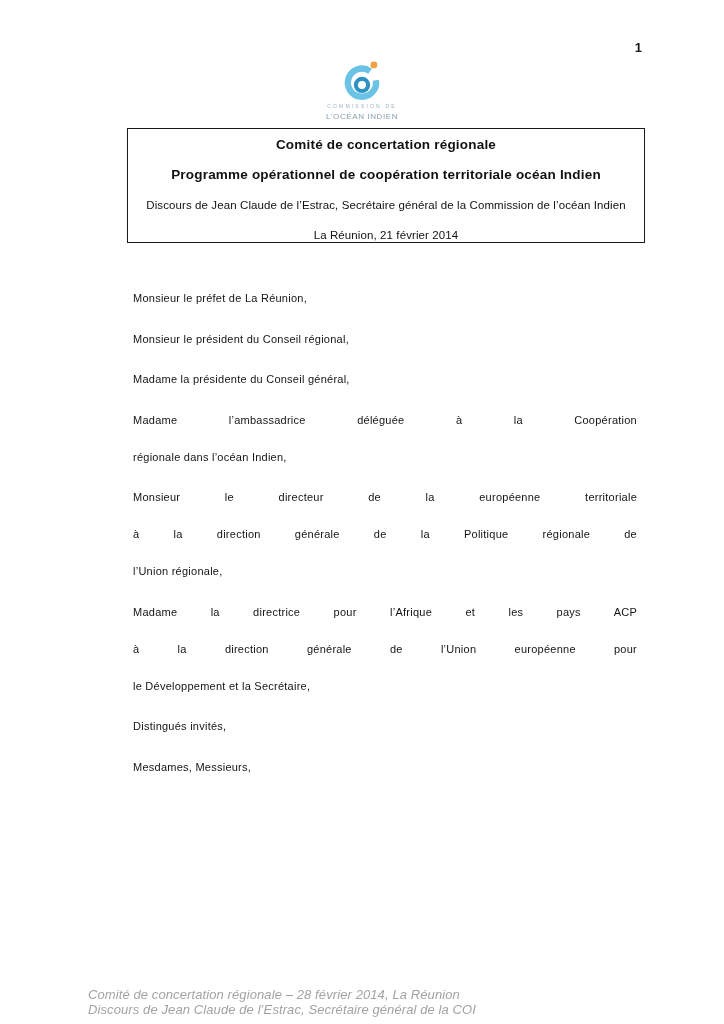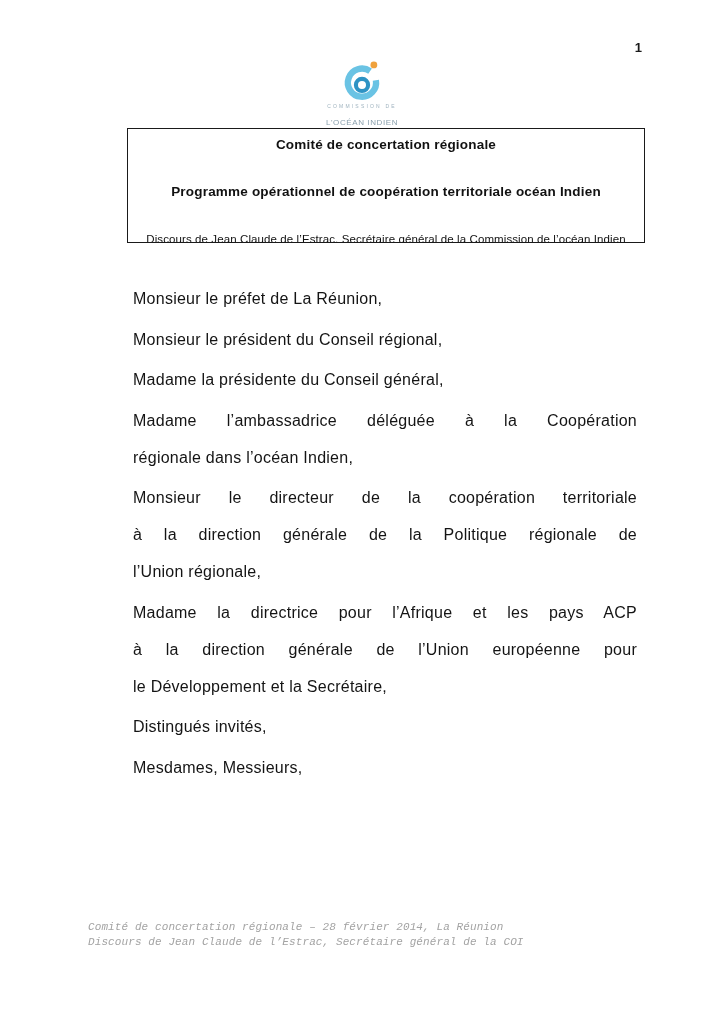--- a/index.html
+++ b/index.html
@@ -23,55 +23,54 @@
   .logo-block {
     position:absolute; top:56px; left:0; width:100%;
     text-align:center; line-height:1;
   }
   .logo-block svg { display:block; margin:0 auto; }
   .logo-caption-top {
     margin-top:2px;
     font-size:5px; letter-spacing:2.2px; color:#9fb3bf;
   }
   .logo-caption-bottom {
-    margin-top:10px;
+    margin-top:4px;
     font-size:8px; letter-spacing:0.6px; color:#8aa0ad;
   }
 
   
   .header-box {
     position:absolute; top:128px; left:127px;
     width:518px; height:115px;
     border:1.5px solid #1a1a1a;
     box-sizing:border-box;
     text-align:center;
     padding-top:3px;
     overflow:hidden;
   }
   .hb-line { line-height:26px; white-space:nowrap; }
-  .hb-line + .hb-line { margin-top:21px; }
+  .hb-line + .hb-line { margin-top:4px; }
   .hb-bold  { font-size:13.5px; font-weight:700; letter-spacing:0.2px; }
   .hb-small { font-size:11.5px; letter-spacing:0.1px; }
 
   
   .body-text {
     position:absolute; top:280px; left:133px; width:504px;
-    font-size:16px; letter-spacing:0.25px; color:#141414;
+    font-size:11px; letter-spacing:0.25px; color:#141414;
   }
   .para { margin:0 0 3.5px 0; }
   .line { line-height:37px; }
   .jl   { text-align:justify; text-align-last:justify; -moz-text-align-last:justify; }
 
   
   .footer {
-    position:absolute; left:88px; top:920px;
-    font-size:11px; font-style:italic;
+    position:absolute; left:88px; top:988px;
+    font-size:13px; font-style:italic;
     color:#a3a3a3; line-height:14.5px;
     letter-spacing:0.1px;
-    font-family:Liberation Mono, monospace;
   }
 </style>
 </head>
 <body>
 
 <div class="page">
 
   <div class="page-number">1</div>
 
   <div class="logo-block">
@@ -102,21 +101,21 @@
         <div class="line">Monsieur le président du Conseil régional,</div>
       </div>
       <div class="para">
         <div class="line">Madame la présidente du Conseil général,</div>
       </div>
       <div class="para">
         <div class="line jl">Madame l’ambassadrice déléguée à la Coopération</div>
         <div class="line">régionale dans l’océan Indien,</div>
       </div>
       <div class="para">
-        <div class="line jl">Monsieur le directeur de la coopération territoriale</div>
+        <div class="line jl">Monsieur le directeur de la européenne territoriale</div>
         <div class="line jl">à la direction générale de la Politique régionale de</div>
         <div class="line">l’Union régionale,</div>
       </div>
       <div class="para">
         <div class="line jl">Madame la directrice pour l’Afrique et les pays ACP</div>
         <div class="line jl">à la direction générale de l’Union européenne pour</div>
         <div class="line">le Développement et la Secrétaire,</div>
       </div>
       <div class="para">
         <div class="line">Distingués invités,</div>

